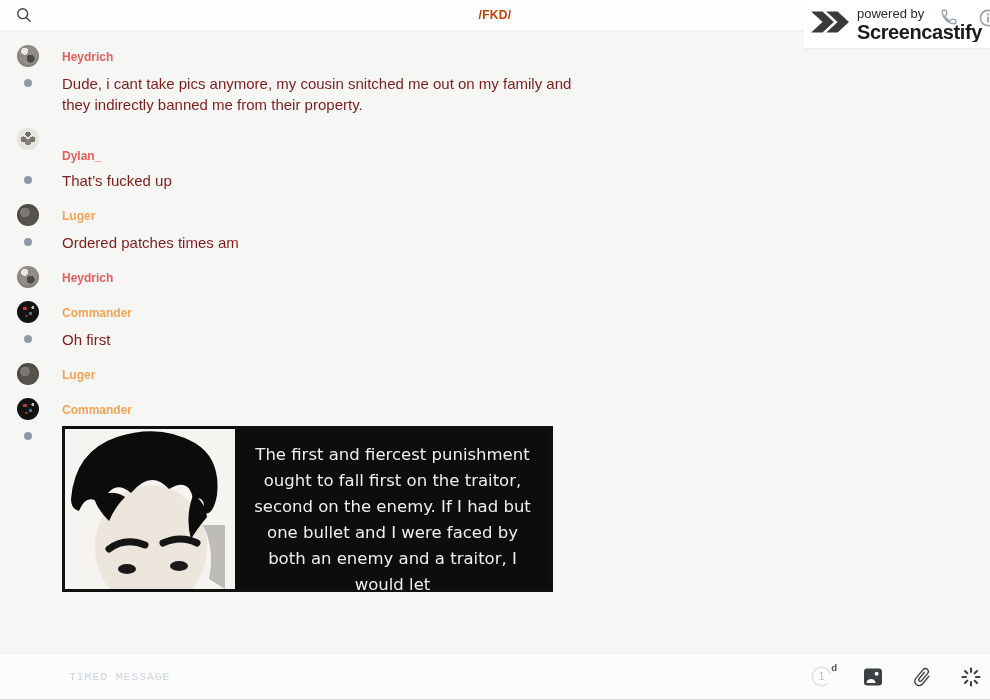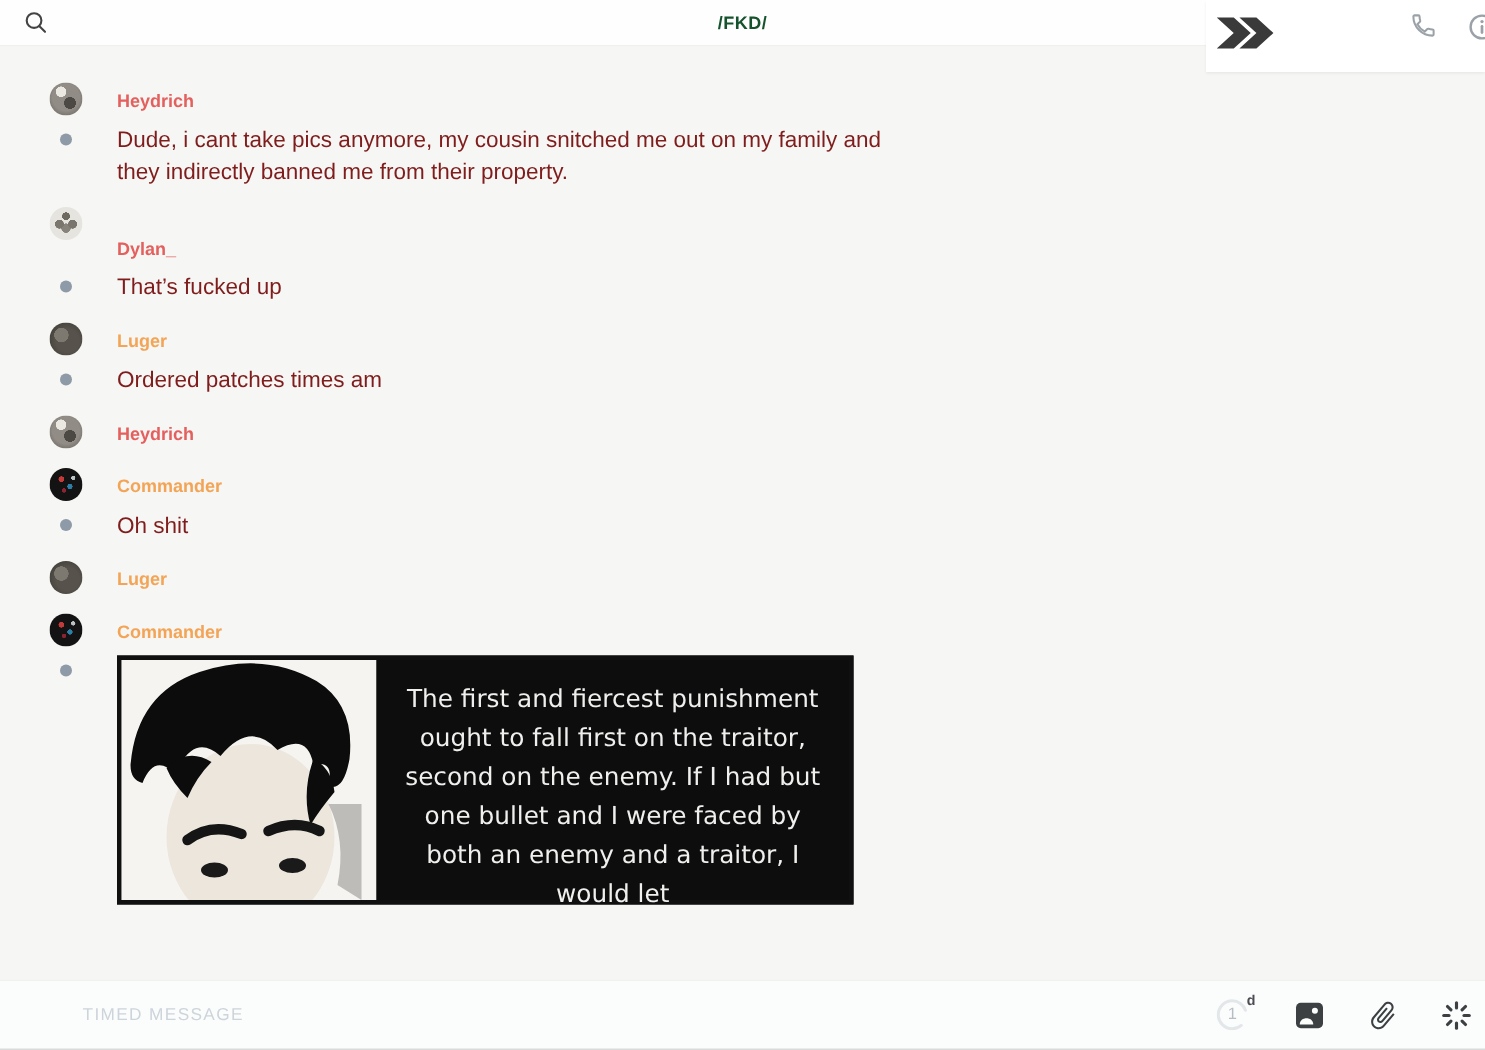--- a/index.html
+++ b/index.html
@@ -11,39 +11,39 @@
   }
   
   .topbar{
     position:absolute;top:0;left:0;right:0;height:30px;
     background:#fefefe;border-bottom:1px solid #f0f0ee;
     display:flex;align-items:center;z-index:5;
   }
   .search-btn{margin-left:14px;width:20px;height:20px;display:flex;align-items:center;justify-content:center;cursor:pointer;}
   .topbar-title{
     position:absolute;left:0;right:0;text-align:center;
-    font-size:12px;font-weight:bold;color:#14532d;letter-spacing:.3px;
+    font-size:12px;font-weight:bold;color:#c2410c;letter-spacing:.3px;
   }
   
   .watermark{
     position:absolute;top:0;right:0;width:186px;height:48px;
     background:#ffffff;z-index:6;display:flex;align-items:center;
     box-shadow:0 1px 2px rgba(0,0,0,.06);
   }
   .wm-logo{margin-left:6px;flex:0 0 auto;}
   .wm-text{margin-left:5px;line-height:1;white-space:nowrap;overflow:hidden;}
   .wm-powered{font-size:13px;color:#2b2b2b;margin-bottom:2px;}
   .wm-brand{font-size:20px;font-weight:bold;color:#1c1c1c;letter-spacing:-.4px;}
   .top-icons{position:absolute;top:8px;right:0;z-index:7;display:flex;align-items:flex-start;}
   .phone-btn{width:18px;height:18px;margin-right:20px;cursor:pointer;}
   .info-btn{width:20px;height:20px;margin-right:-8px;cursor:pointer;}
   
   .chat{
-    position:absolute;top:30px;left:16px;right:0;height:623px;
-    overflow:hidden;padding-top:25px;box-sizing:border-box;
+    position:absolute;top:30px;left:0;right:0;height:623px;
+    overflow:hidden;padding-top:15px;box-sizing:border-box;
   }
   .entry{display:block;margin-bottom:13px;}
   .row{display:grid;grid-template-columns:62px 1fr;}
   .header-row{margin-bottom:6px;}
   .avatar{
     width:22px;height:22px;border-radius:50%;margin-left:17px;
     background-size:cover;cursor:pointer;
   }
   .av-heydrich{background:
     radial-gradient(circle at 35% 28%, #ebe8e2 0 16%, rgba(0,0,0,0) 17%),
@@ -83,22 +83,22 @@
     font-family:"DejaVu Sans",sans-serif;font-size:16.5px;line-height:26px;
     text-align:center;padding:13px 11px 0 11px;
   }
   
   .composer{
     position:absolute;left:0;right:0;bottom:0;height:47px;
     background:#fbfdfd;border-top:1px solid #f1f1ef;border-bottom:1px solid #dadada;
     display:flex;align-items:center;box-sizing:border-box;z-index:5;
   }
   .composer input{
-    flex:1;margin-left:53px;border:none;outline:none;background:transparent;
-    font-family:Liberation Sans, sans-serif;font-size:11.5px;letter-spacing:.9px;color:#555;
+    flex:1;margin-left:67px;border:none;outline:none;background:transparent;
+    font-family:Liberation Mono, monospace;font-size:11.5px;letter-spacing:.9px;color:#555;
   }
   .composer input::placeholder{color:#cdd4da;}
   .composer-icons{display:flex;align-items:center;gap:27px;margin-right:8px;}
   .timer-badge{position:relative;width:24px;height:24px;cursor:pointer;flex:0 0 auto;}
   .timer-num{
     position:absolute;left:0;top:1px;width:21px;height:21px;
     display:flex;align-items:center;justify-content:center;
     font-size:11px;color:#b6bcc2;
   }
   .timer-unit{
@@ -119,20 +119,24 @@
   <div class="topbar-title">/FKD/</div>
 </div>
 
 <div class="watermark">
   <div class="wm-logo">
     <svg width="42" height="34" viewBox="0 0 44 36">
       <path d="M1,7 L13,7 L25,18 L13,29 L1,29 L13,18 Z" fill="#3a3a3a"></path>
       <path d="M17,7 L29,7 L41,18 L29,29 L17,29 L29,18 Z" fill="#3a3a3a"></path>
     </svg>
   </div>
+  <div class="wm-text">
+    <div class="wm-powered">powered by</div>
+    <div class="wm-brand">Screencastify</div>
+  </div>
 </div>
 <div class="top-icons">
   <div class="phone-btn">
     <svg width="18" height="18" viewBox="0 0 24 24">
       <path d="M6.62 10.79c1.44 2.83 3.76 5.14 6.59 6.59l2.2-2.2c.27-.27.67-.36 1.02-.24 1.12.37 2.33.57 3.57.57.55 0 1 .45 1 1V20c0 .55-.45 1-1 1-9.39 0-17-7.61-17-17 0-.55.45-1 1-1h3.5c.55 0 1 .45 1 1 0 1.25.2 2.45.57 3.57.11.35.03.74-.25 1.02l-2.2 2.2z" fill="none" stroke="#9aa1a8" stroke-width="1.8"></path>
     </svg>
   </div>
   <div class="info-btn">
     <svg width="20" height="20" viewBox="0 0 20 20">
       <circle cx="10" cy="10" r="7.6" fill="none" stroke="#9aa1a8" stroke-width="1.6"></circle>
@@ -204,21 +208,21 @@
         <div>
           <div class="avatar av-commander"></div>
         </div>
         <div><span class="username" style="color: rgb(243, 164, 85);">Commander</span></div>
       </div>
       <div class="row body-row">
         <div>
           <div class="dot"></div>
         </div>
         <div>
-          <p class="msg">Oh shit</p>
+          <p class="msg">Oh first</p>
         </div>
       </div>
     </div>
     <div class="entry">
       <div class="row header-row">
         <div>
           <div class="avatar av-luger"></div>
         </div>
         <div><span class="username" style="color: rgb(243, 164, 85);">Luger</span></div>
       </div>

